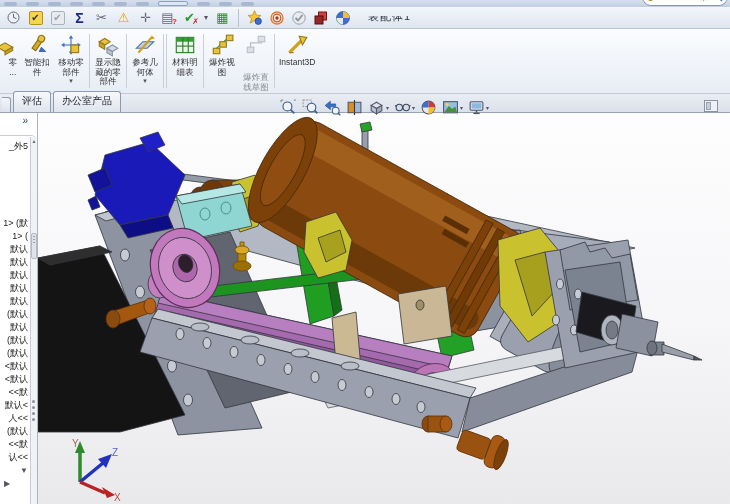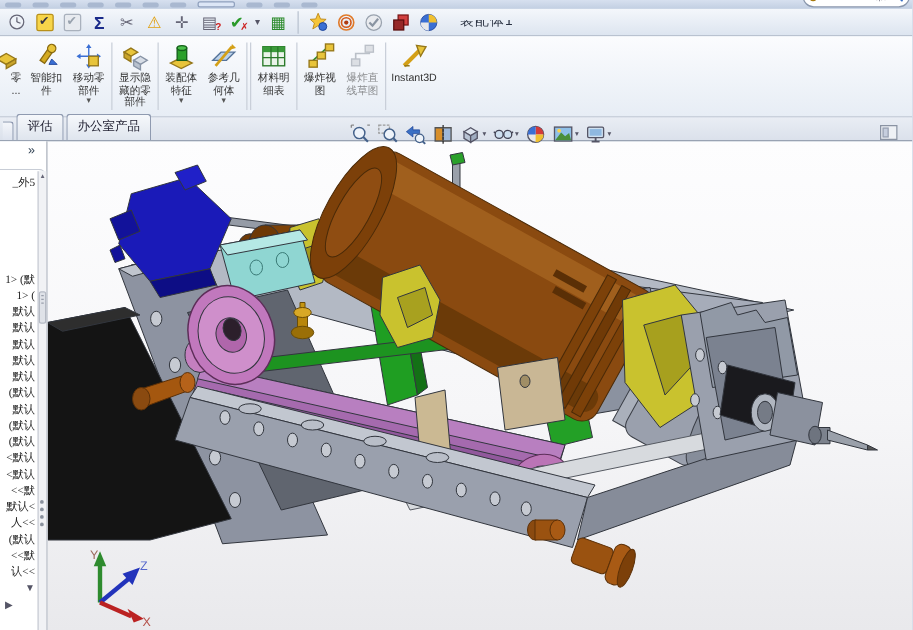--- a/index.html
+++ b/index.html
@@ -36,37 +36,37 @@
   .layered .sub{position:absolute;font-size:8px;font-weight:bold;right:0px;bottom:1px;}
   
   .cmd{height:65px;background:linear-gradient(#fbfcfe,#e7edf5);border-bottom:1px solid #c3cad5;
        display:flex;align-items:stretch;padding:1px 0 1px 0;}
   .cmdbtn{display:flex;flex-direction:column;align-items:center;justify-content:flex-start;
           padding:2px 3px 0 3px;min-width:34px;cursor:default;}
   .cmdbtn .cicon{height:26px;display:flex;align-items:center;justify-content:center;}
   .clabel{font-size:8.5px;line-height:9.5px;text-align:center;white-space:pre-line;color:#333;}
   .carr{font-size:7px;color:#555;line-height:7px;}
   .cmdbtn.cut{min-width:20px;max-width:20px;overflow:hidden;align-items:flex-end;padding-left:0;}
-  .cmdbtn.dim{opacity:.55;}
+  .cmdbtn.dim{opacity:.55;justify-content:space-between;}
   .vsep{width:1px;background:#c9cfd9;margin:4px 1px;}
   
   .tabstrip{position:relative;height:19px;background:linear-gradient(#e9edf4,#dbe1eb);
             border-bottom:1px solid #99a3b3;display:flex;align-items:flex-end;padding-left:2px;z-index:1;}
   .tabstub{width:9px;height:15px;border:1px solid #8f9ab0;border-bottom:none;border-left:none;
            border-radius:0 3px 0 0;background:linear-gradient(#f4f6fa,#dde3ee);}
   .tab{height:16px;border:1px solid #8f9ab0;border-bottom:none;border-radius:3px 3px 0 0;
        background:linear-gradient(#f6f8fb,#dfe5ee);font-size:10px;color:#223;
        padding:2px 8px 18px 8px;margin-left:2px;white-space:nowrap;}
   
   .workspace{position:relative;height:391px;display:flex;}
   .leftpanel{position:relative;width:38px;height:100%;background:#fff;
              border-right:1px solid #aeb4be;flex:0 0 auto;z-index:2;}
   .chev{position:absolute;top:2px;right:9px;font-size:10px;color:#345;}
   .treebox{position:absolute;top:22px;left:0;right:0;bottom:0;border-top:1px solid #c8cdd6;
-           border-radius:0 6px 0 0;overflow:hidden;font-family:Liberation Serif, serif;}
+           border-radius:0 6px 0 0;overflow:hidden;}
   .titem{height:13px;line-height:13px;font-size:9px;color:#222;text-align:right;
          padding-right:9px;white-space:nowrap;overflow:hidden;}
   .titem.hdr{margin-top:4px;}
   .tspacer{height:64px;}
   .titem.arrow{color:#556;font-size:8px;}
   .scrollv{position:absolute;top:24px;right:0;bottom:0;width:7px;background:#f1f2f5;
            border-left:1px solid #c8ccd4;}
   .scrollv .up{position:absolute;top:1px;left:0;right:0;text-align:center;font-size:5px;color:#667;}
   .scrollv .grip{position:absolute;top:96px;left:0;width:6px;height:26px;background:#dfe2e8;
                  border:1px solid #b5bac4;border-radius:2px;}
@@ -229,32 +229,20 @@
             <polygon points="10,14 15,11 20,14 15,17" fill="#d7dde6" stroke="#8894a6"></polygon>
             <polygon points="10,14 15,17 15,21 10,18" fill="#b9c2cf" stroke="#8894a6"></polygon>
           </svg>
       </span>
       <span class="clabel">显示隐
 藏的零
 部件</span>
     </div>
     <div class="vsep"></div>
 
-    <div class="cmdbtn">
-      <span class="cicon">
-        <svg width="24" height="24" viewBox="0 0 22 22">
-            <polygon points="3,16 11,12 19,16 11,20" fill="#e8c43a" stroke="#96781a"></polygon>
-            <rect x="8" y="5" width="7" height="9" fill="#2aa02a" stroke="#14601a"></rect>
-            <ellipse cx="11.5" cy="5" rx="3.5" ry="1.8" fill="#4ac04a" stroke="#14601a"></ellipse>
-          </svg>
-      </span>
-      <span class="clabel">装配体
-特征</span>
-      <span class="carr">▾</span>
-    </div>
 
     <div class="cmdbtn">
       <span class="cicon">
         <svg width="24" height="24" viewBox="0 0 22 22">
             <polygon points="3,14 9,8 19,8 13,14" fill="#bcd2ea" stroke="#56749a"></polygon>
             <line x1="5" y1="18" x2="17" y2="4" stroke="#d4a017" stroke-width="2"></line>
             <polygon points="17,2 20,5 16,6" fill="#d4a017"></polygon>
           </svg>
       </span>
       <span class="clabel">参考几

